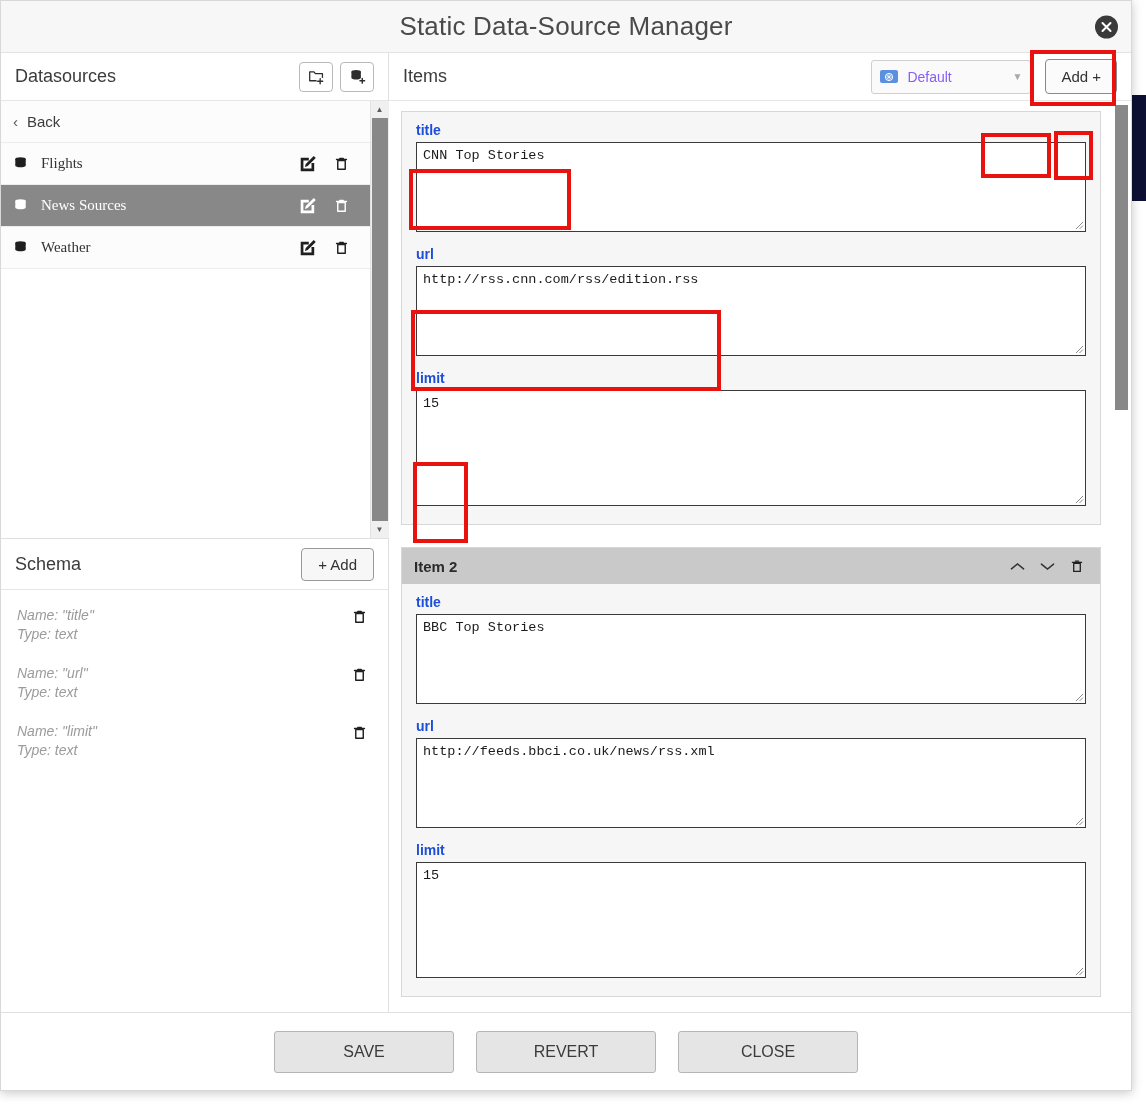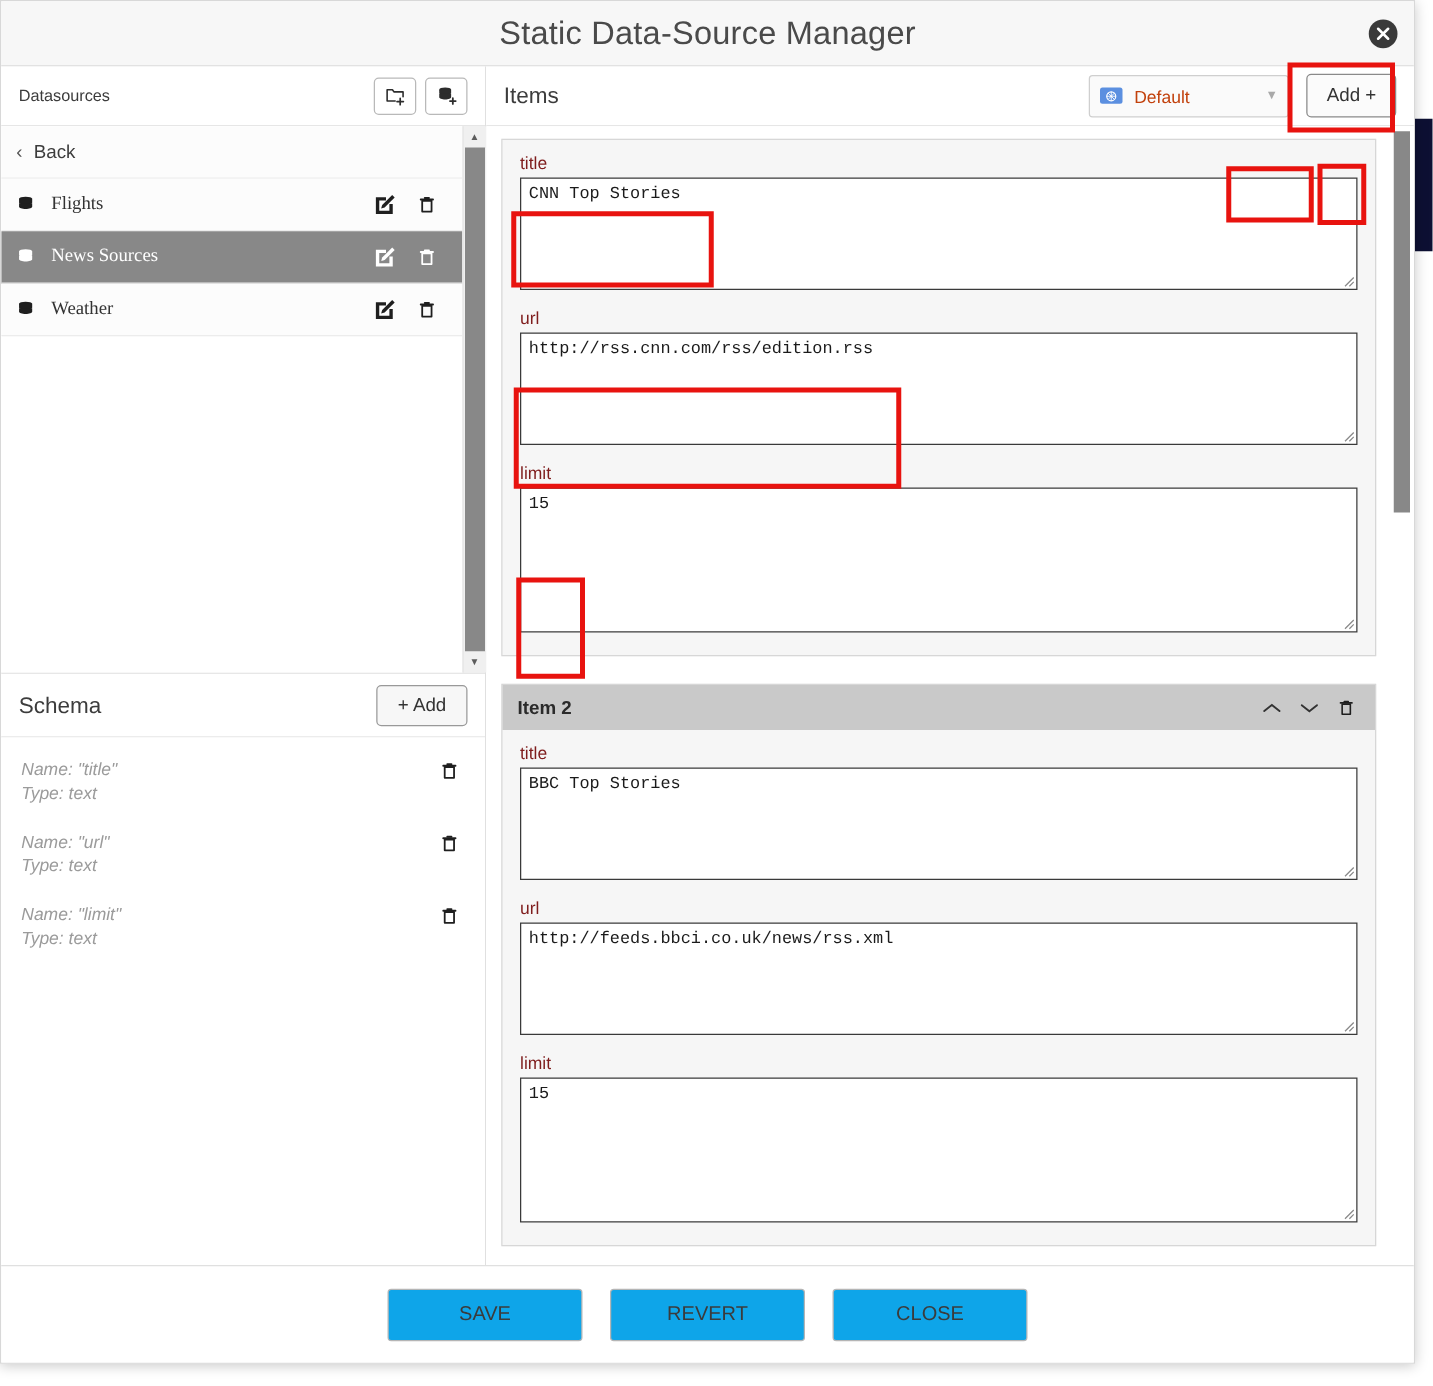--- a/index.html
+++ b/index.html
@@ -74,21 +74,21 @@
     display: flex; flex-direction: column;
     border-right: 1px solid #e0e0e0;
     background: #fff;
   }
   .ds-header {
     height: 48px; flex: 0 0 48px;
     display: flex; align-items: center; padding: 0 14px;
     border-bottom: 1px solid #e6e6e6; background: #fff;
   }
   .ds-header .ds-title {
-    font-size: 13px; color: #3c3c3c; flex: 1 1 auto;
+    font-size: 18px; color: #3c3c3c; flex: 1 1 auto;
   }
   .icon-btn {
     width: 34px; height: 30px; margin-left: 7px;
     border: 1px solid #b9b9b9; border-radius: 4px; background: #fff;
     display: flex; align-items: center; justify-content: center;
     cursor: pointer; padding: 0;
   }
   .icon-btn svg { display: block; }
 
   
@@ -152,21 +152,21 @@
   .items-header .it-title { font-size: 18px; color: #3c3c3c; flex: 1 1 auto; }
   .select-box {
     width: 160px; height: 34px; border: 1px solid #cfcfcf; border-radius: 3px;
     background: #fafafa; display: flex; align-items: center; padding: 0 8px;
     cursor: pointer; margin-right: 14px;
   }
   .select-box .flag {
     width: 18px; height: 13px; flex: 0 0 18px; margin-right: 9px;
     background: #5b8fe0; border-radius: 2px; display:flex; align-items:center; justify-content:center;
   }
-  .select-box .sel-label { flex: 1 1 auto; font-size: 14px; color: #c2410c; }
+  .select-box .sel-label { flex: 1 1 auto; font-size: 14px; color: #8b5cf6; }
   .select-box .caret { font-size: 10px; color: #a9a9a9; }
   .add-btn {
     border: 1px solid #8a8a8a; border-radius: 4px; background: #fbfbfb;
     font-size: 15px; color: #333; padding: 8px 15px; cursor: pointer;
     font-family: "Liberation Sans", sans-serif;
   }
 
   .items-area { flex: 1 1 auto; display: flex; min-height: 0; }
   .items-scroll {
     flex: 1 1 auto; overflow: hidden; padding: 10px 12px 0 12px;
@@ -180,21 +180,21 @@
     padding: 0 8px 0 12px;
   }
   .item-head .it-name { font-size: 15px; font-weight: bold; color: #2b2b2b; flex: 1 1 auto; }
   .it-ctl {
     width: 30px; height: 30px; display: flex; align-items: center; justify-content: center;
     cursor: pointer; color: #3a3a3a; font-size: 13px;
   }
   .item-fields { padding: 10px 14px 14px 14px; }
   .field { margin-bottom: 14px; }
   .field:last-child { margin-bottom: 4px; }
-  .field-label { font-size: 14px; font-weight: normal; color: #7f1d1d; margin-bottom: 4px; }
+  .field-label { font-size: 14px; font-weight: bold; color: #1d4ed8; margin-bottom: 4px; }
   .field-area {
     width: 100%; height: 90px; border: 1px solid #3a3a3a; background: #fff;
     font-family: "Liberation Mono", monospace; font-size: 13.5px; color: #1b1b1b;
     padding: 4px 6px; resize: none; display: block; line-height: 18px;
     overflow: hidden;
   }
   .field-area.short { height: 116px; }
   .resize-grip {
     position: absolute; right: 2px; bottom: 2px; width: 10px; height: 10px;
     pointer-events: none;
@@ -206,22 +206,22 @@
     position: absolute; border: 4px solid #e8130f; pointer-events: none; z-index: 60;
   }
 
   
   .modal-footer {
     height: 78px; flex: 0 0 78px; border-top: 1px solid #e0e0e0;
     display: flex; align-items: center; justify-content: center; gap: 22px;
     background: #fff;
   }
   .foot-btn {
-    width: 156px; height: 42px; border: 1px solid #b5b5b5; border-radius: 3px;
-    background: #0ea5e9; font-size: 16px; color: #3b3b3b; cursor: pointer;
+    width: 180px; height: 42px; border: 1px solid #b5b5b5; border-radius: 3px;
+    background: #e5e5e5; font-size: 16px; color: #3b3b3b; cursor: pointer;
     font-family: "Liberation Sans", sans-serif;
   }
 </style>
 </head>
 <body>
 
 <div id="bg-layer">
   <div class="bg-strip-left2"></div>
   <div class="bg-strip-left"></div>
   <div class="bg-navy"></div>

